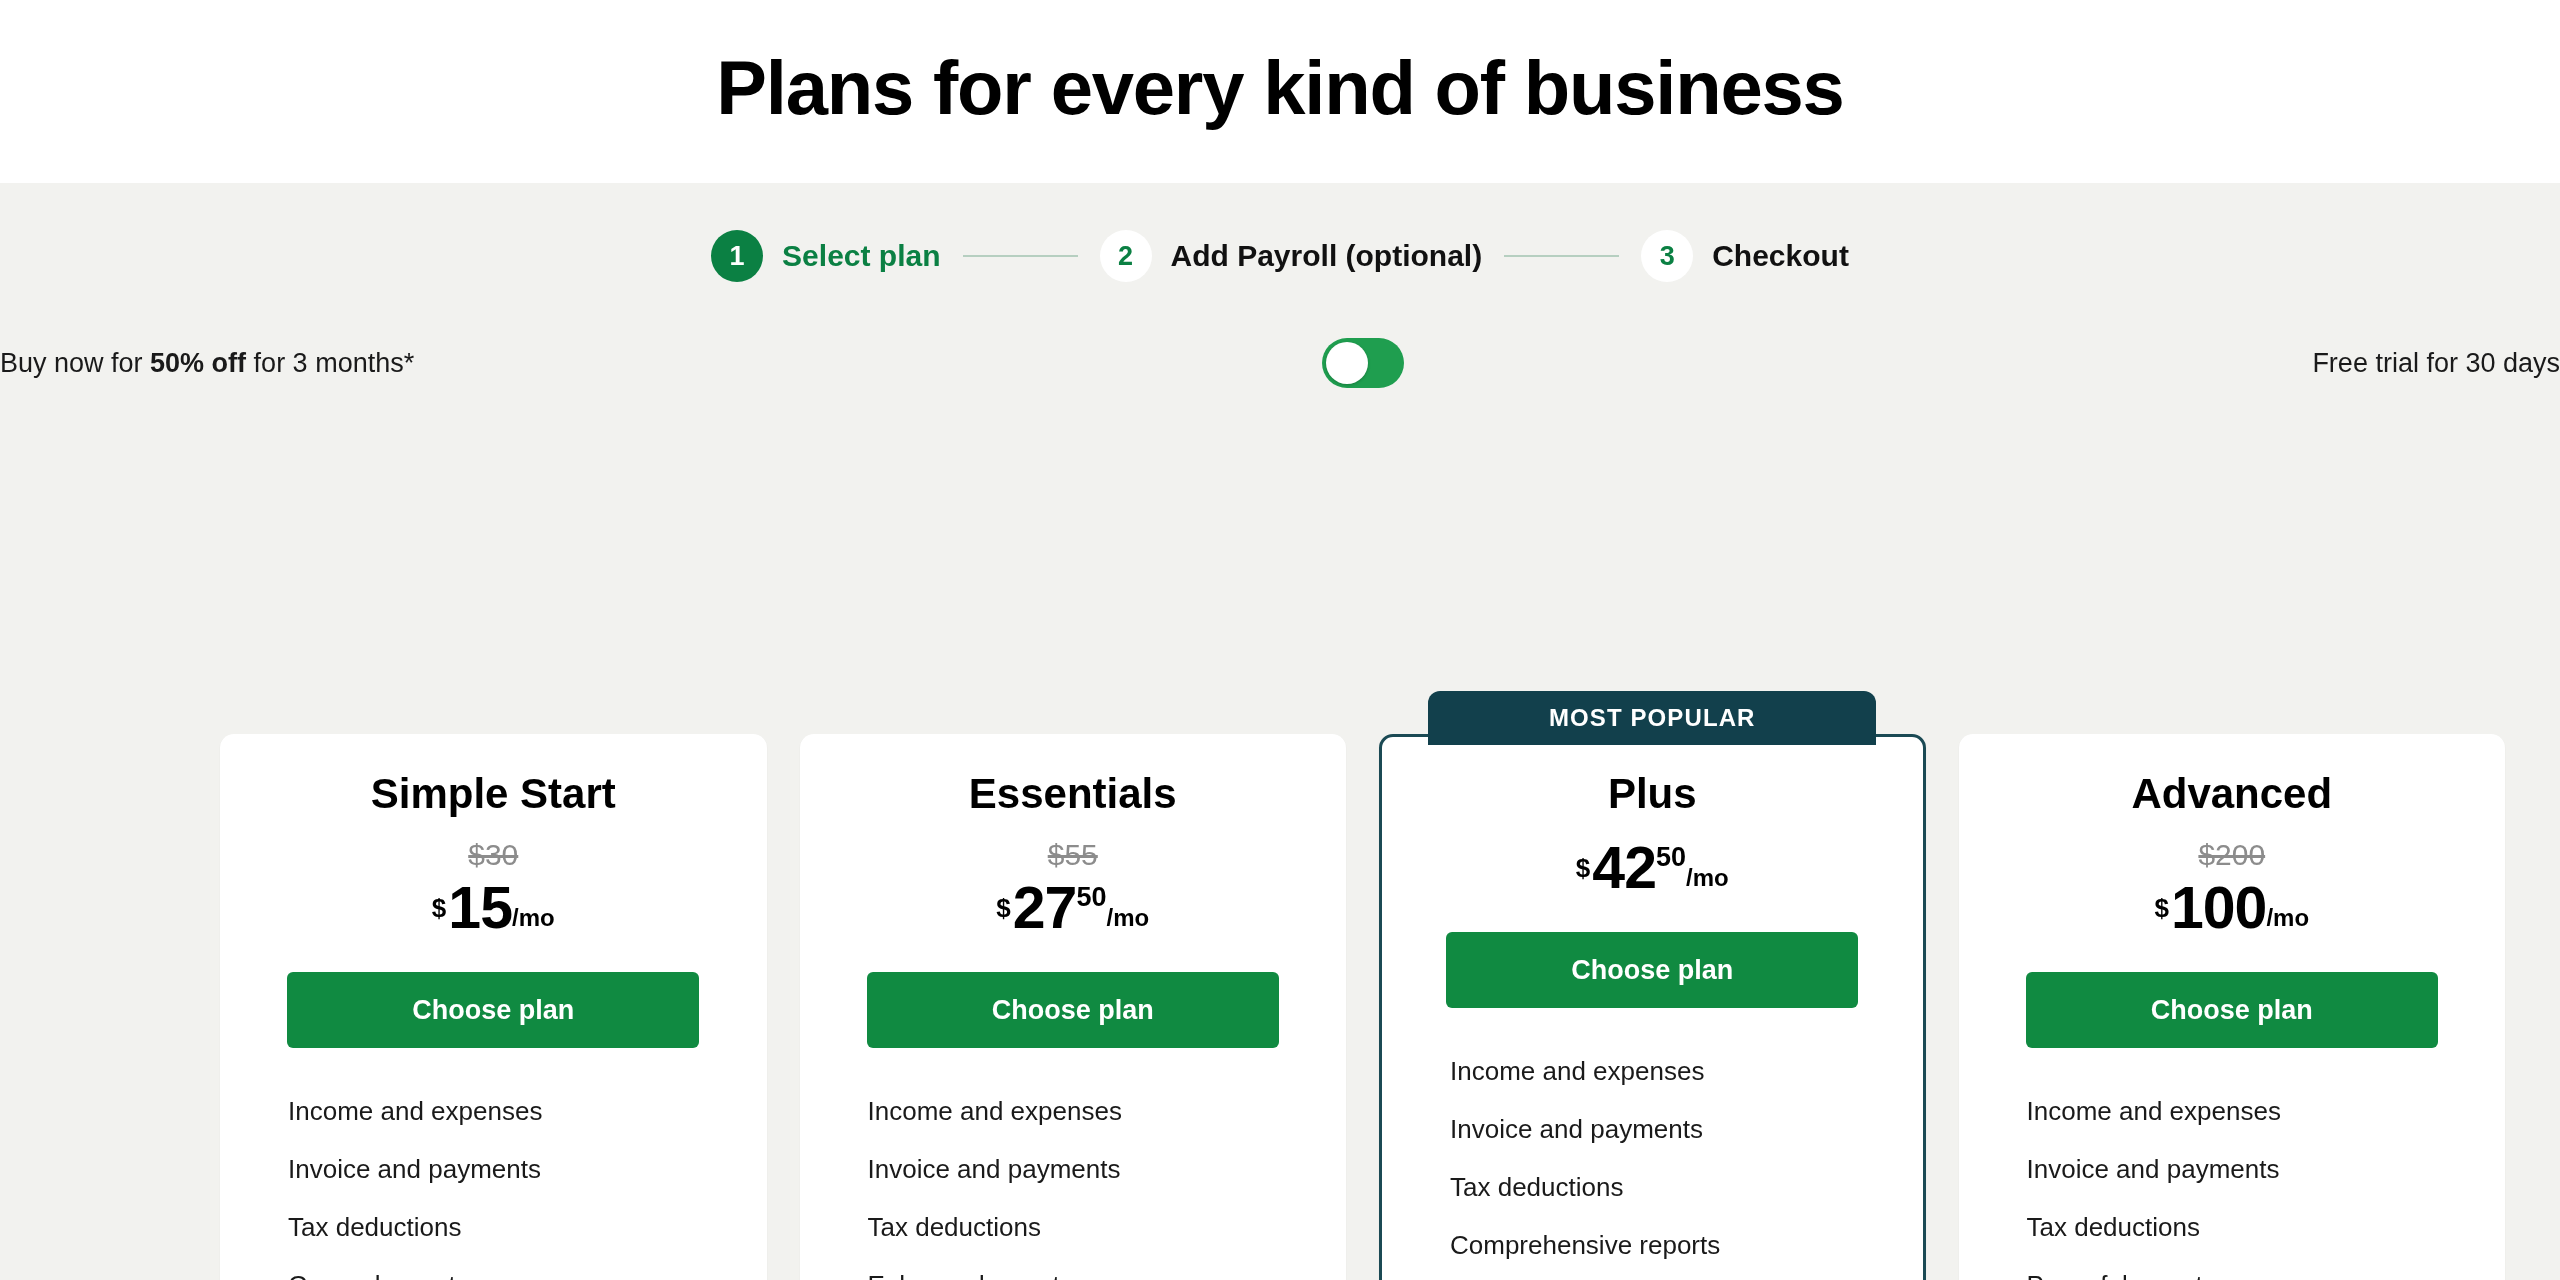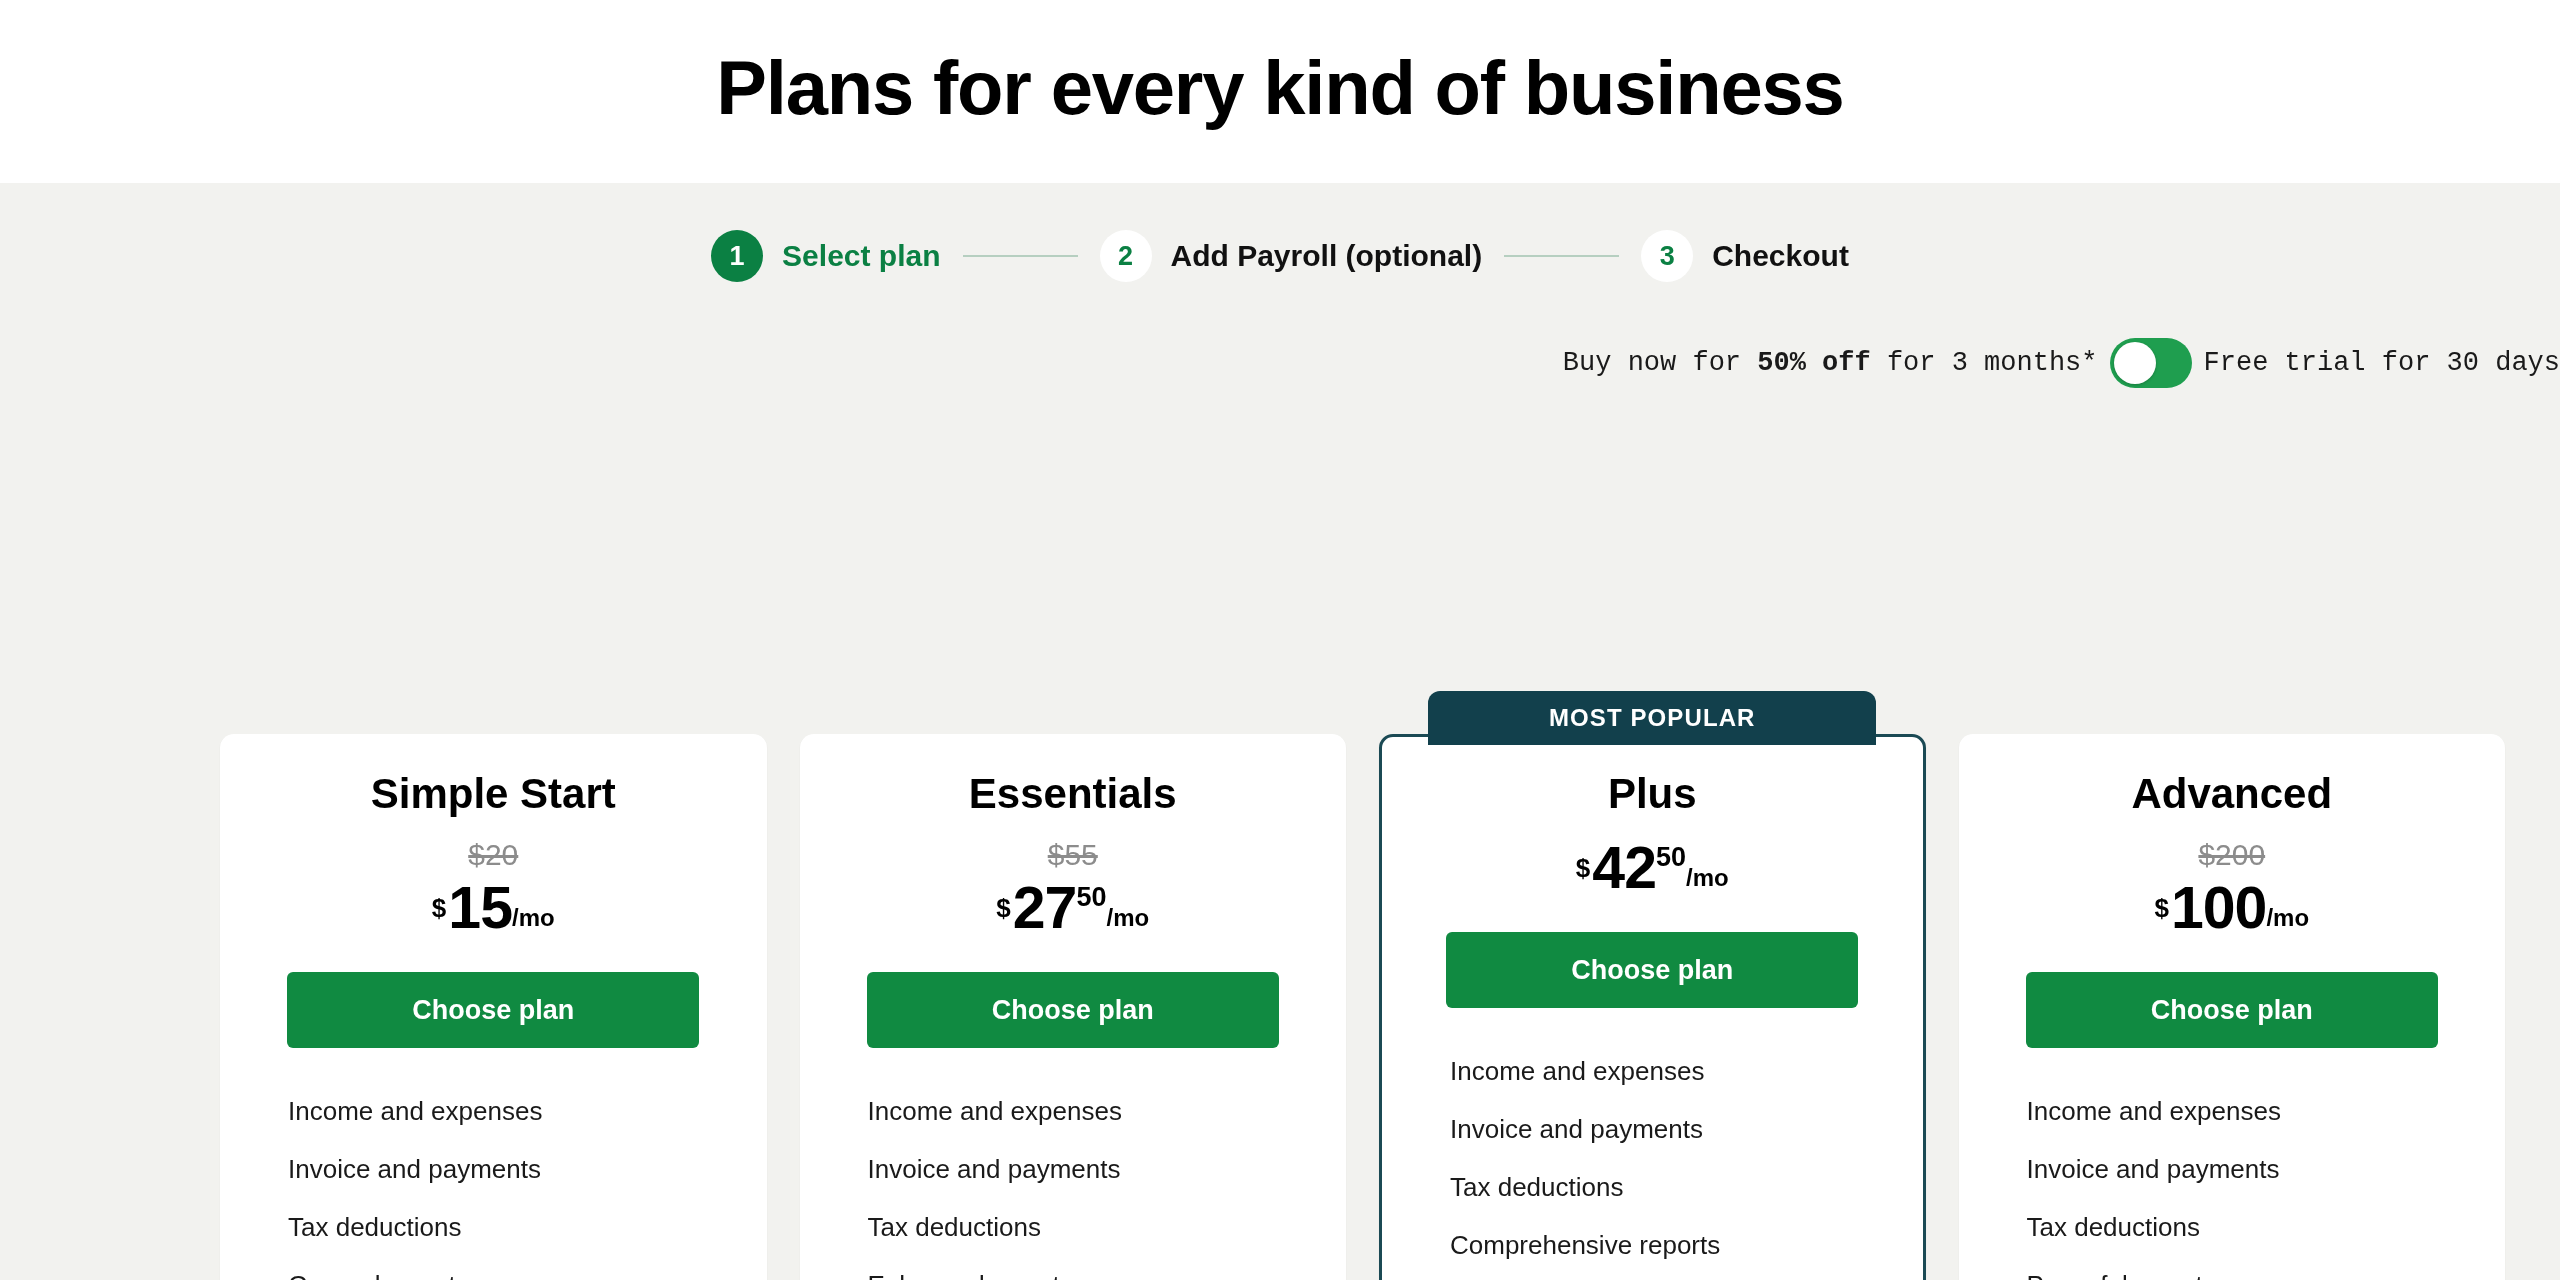--- a/index.html
+++ b/index.html
@@ -85,24 +85,23 @@
     height: 2px;
     background: #b6cfc0;
     margin: 0 22px;
     flex: none;
   }
 
   
   .toggle-row {
     display: flex;
     align-items: center;
-    justify-content: flex-end;
+    justify-content: space-between;
     margin-top: 56px;
     gap: 12px;
-    font-family: Liberation Mono, monospace;
   }
   .toggle-text {
     font-size: 27px;
     color: #1a1a1a;
     white-space: nowrap;
   }
   .toggle-text .bold { font-weight: 700; }
   .toggle-switch {
     width: 82px;
     height: 50px;
@@ -269,21 +268,21 @@
     <div class="toggle-switch">
       <div class="toggle-knob"></div>
     </div>
     <div class="toggle-text">Free trial for 30 days</div>
   </div>
 
   <div class="cards">
 
     <div class="card">
       <div class="plan-name">Simple Start</div>
-      <div class="price-old">$20</div>
+      <div class="price-old">$30</div>
       <div class="price-now">
         <span class="price-currency">$</span>
         <span class="price-main">15</span>
         <span class="price-cents"></span>
         <span class="price-period">/mo</span>
       </div>
       <button class="choose-btn">Choose plan</button>
       <ul class="features">
         <li class="feature-item"><a class="feature-link">Income and expenses</a></li>
         <li class="feature-item"><a class="feature-link">Invoice and payments</a></li>

